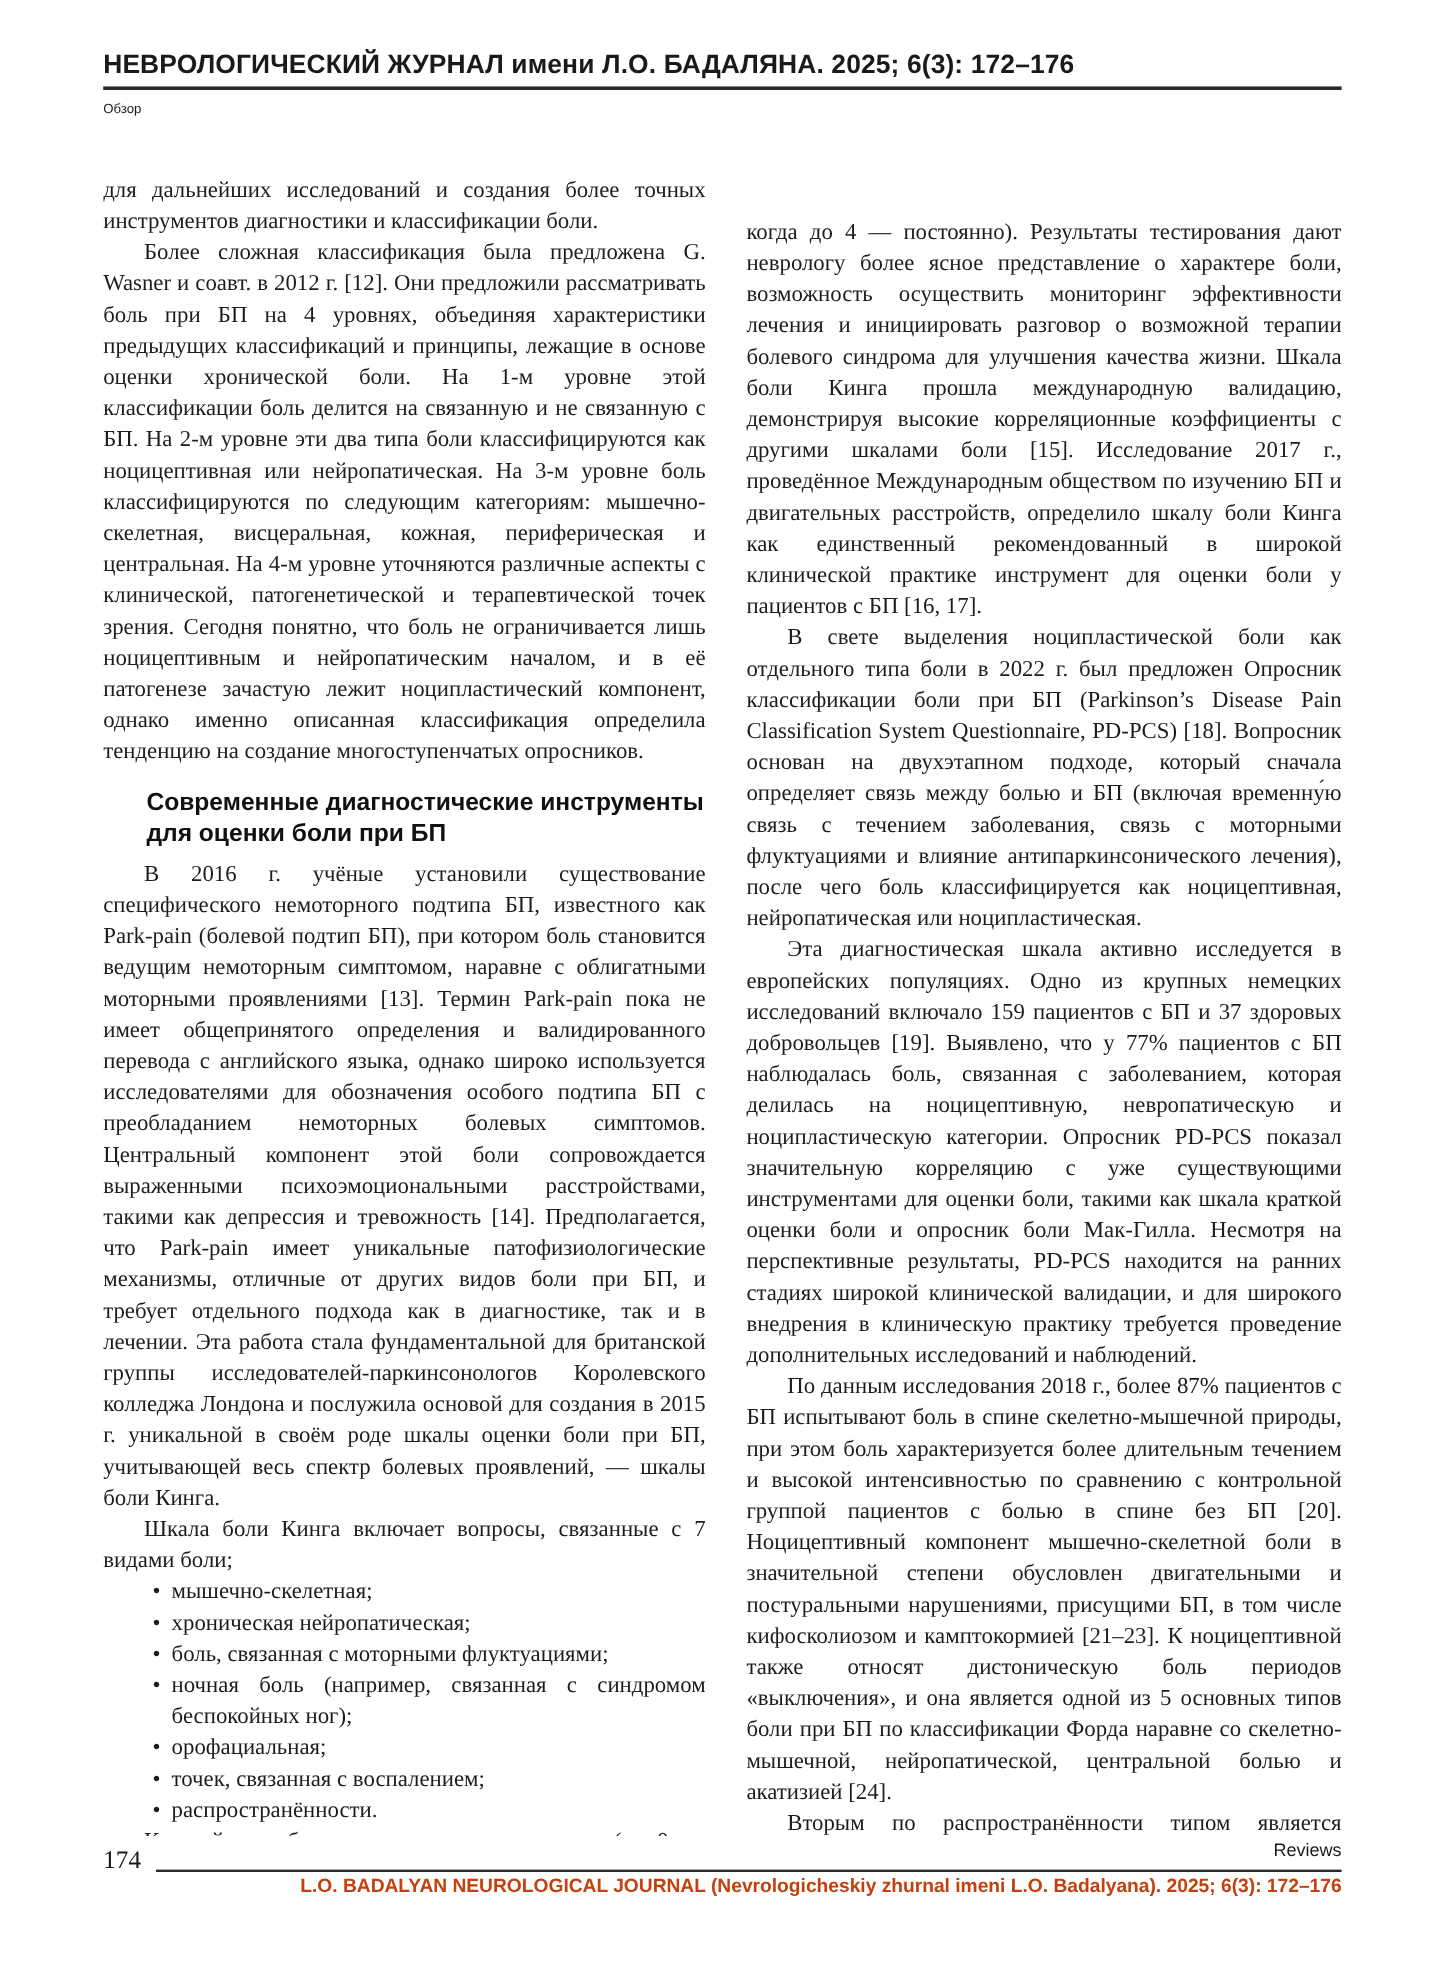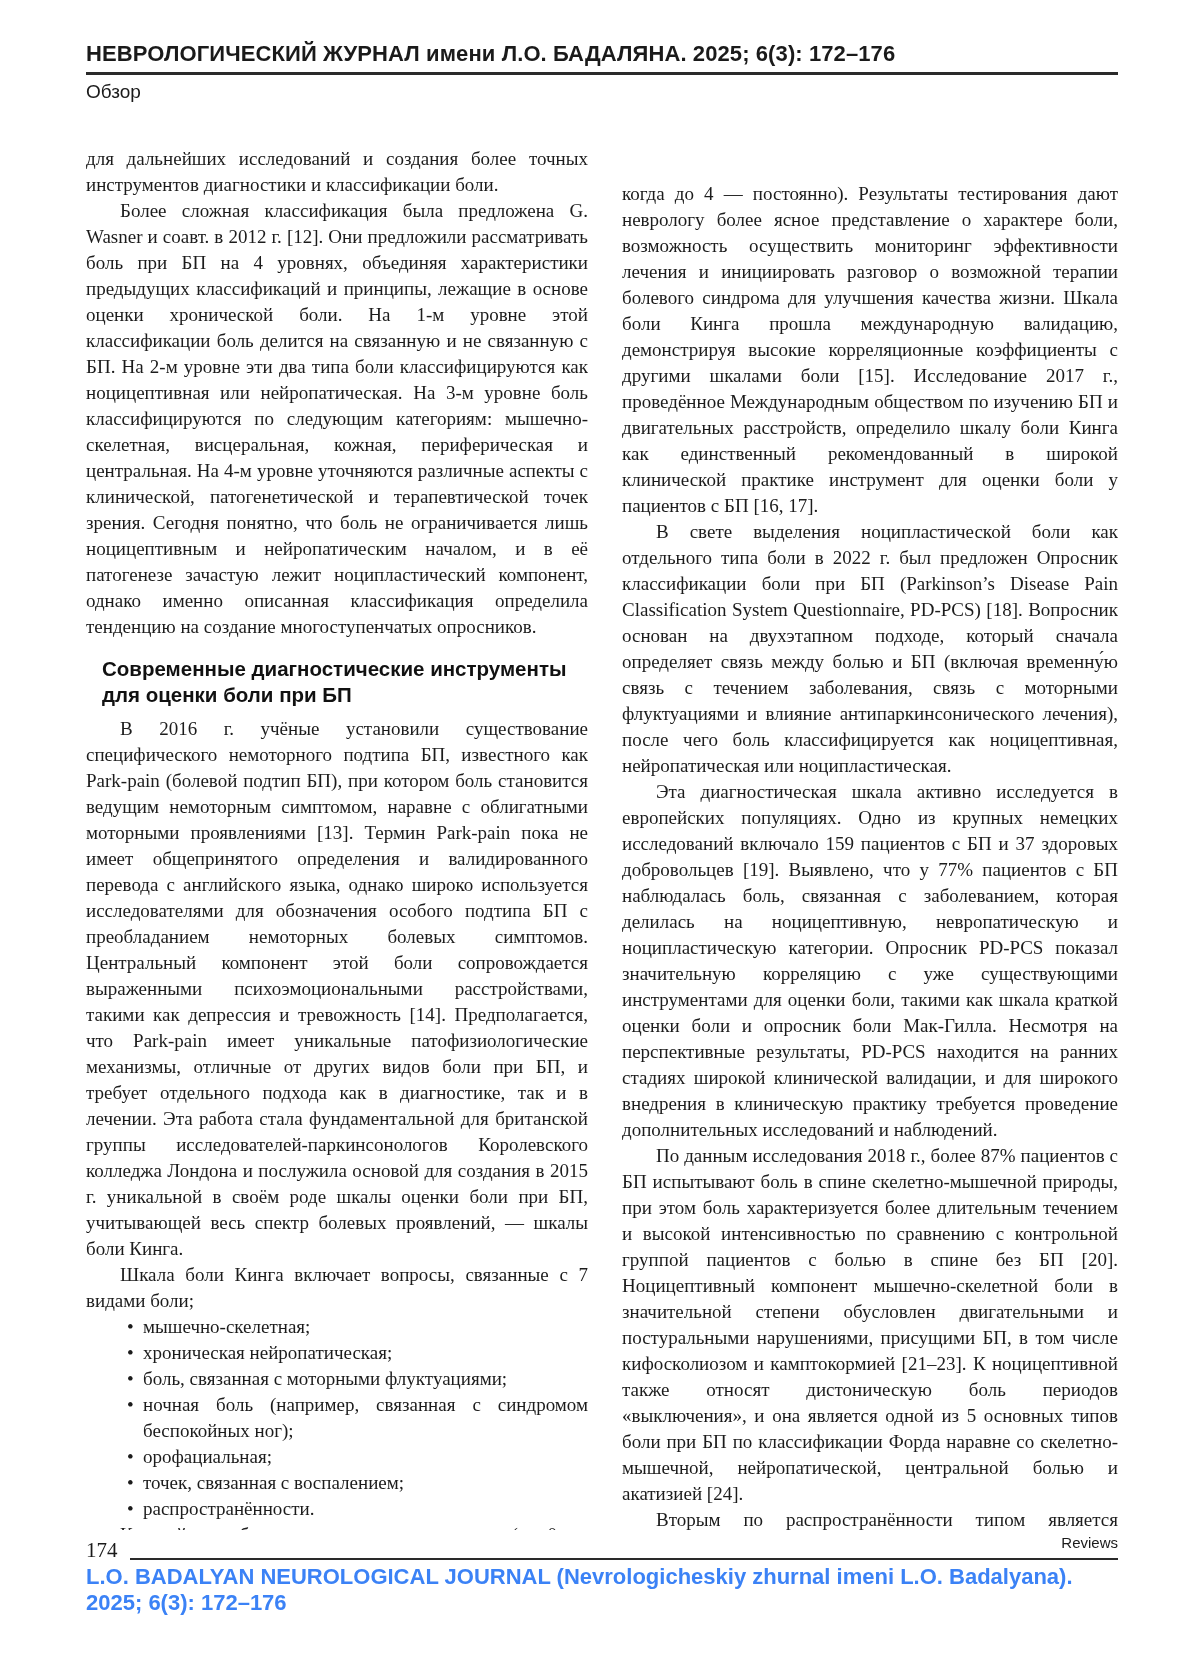--- a/index.html
+++ b/index.html
@@ -34,21 +34,21 @@
     line-height: 19px;
     margin-top: 3px;
   }
   .header-rule {
     margin-top: 8px;
     height: 0;
     border-top: 3px solid #2a2a2a;
   }
   .section-label {
     margin-top: 7px;
-    font-size: 19px;
+    font-size: 11px;
     line-height: 19px;
   }
 
   
   .content {
     position: absolute;
     left: 86px;
     top: 146px;
     width: 1032px;
     height: 1384px;
@@ -71,21 +71,21 @@
   .para.noindent { text-indent: 0; }
 
   .section-heading {
     font-family: "Liberation Sans", sans-serif;
     font-size: 20.5px;
     line-height: 26px;
     font-weight: 700;
     color: #111111;
     text-align: left;
     text-indent: 0;
-    margin: 16px 0 8px 16px;
+    margin: 16px 0 8px 36px;
     hyphens: none;
   }
 
   .bullet {
     display: flex;
     text-indent: 0;
     padding-left: 41px;
   }
   .bullet .dot {
     flex: none;
@@ -127,23 +127,23 @@
     right: 0;
     top: 28px;
     height: 0;
     border-top: 2px solid #2a2a2a;
   }
   .journal-line-en {
     position: absolute;
     right: 0;
     top: 34px;
     font-family: "Liberation Sans", sans-serif;
-    font-size: 22px;
+    font-size: 16px;
     font-weight: 700;
-    color: #3b82f6;
+    color: #c2410c;
   }
 </style>
 </head>
 <body>
 
 <div class="page">
 
   <header class="header">
     <div class="journal-line">НЕВРОЛОГИЧЕСКИЙ ЖУРНАЛ имени Л.О. БАДАЛЯНА. 2025; 6(3): 172–176</div>
     <div class="header-rule"></div>

